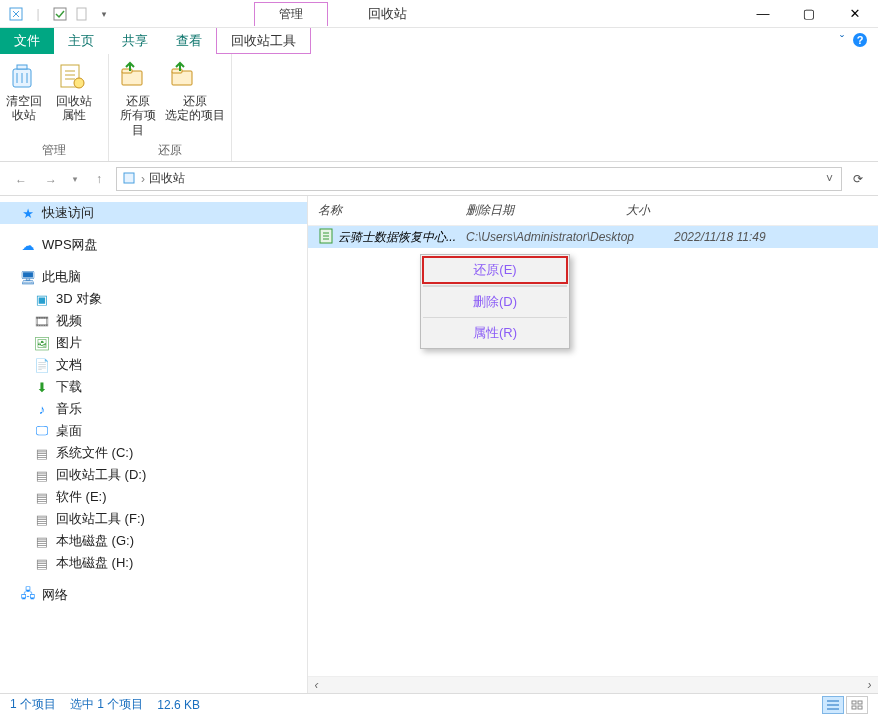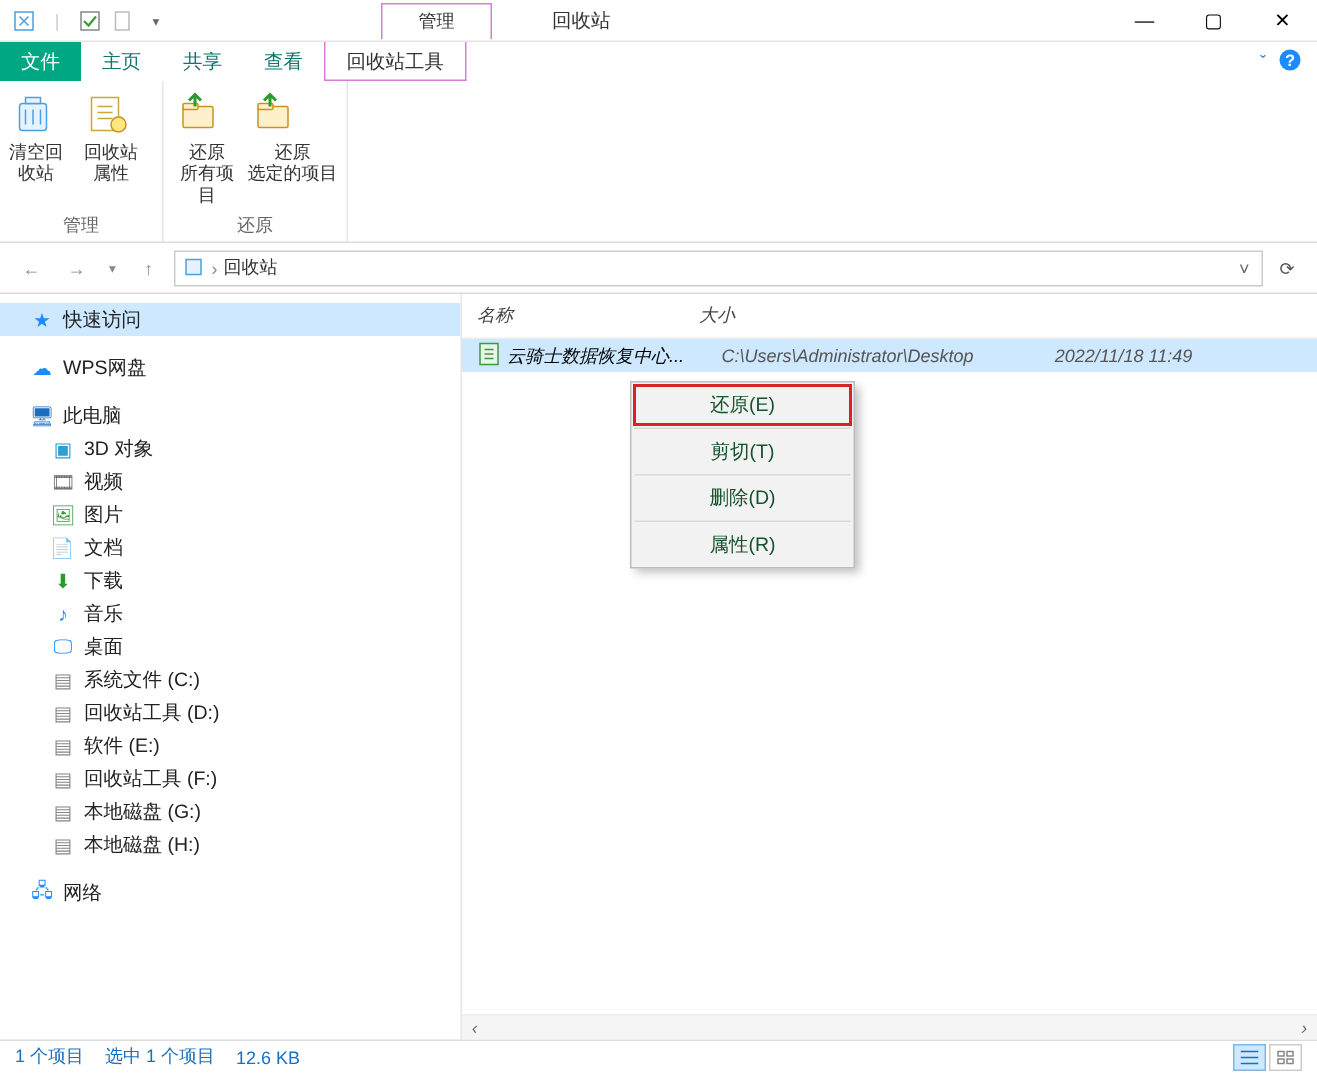--- a/index.html
+++ b/index.html
@@ -52,34 +52,34 @@
 .nav-spacer { height: 10px; }
 
 
 .content { flex: 1; display: flex; flex-direction: column; font-style: italic; }
 .columns { height: 30px; display: flex; align-items: center; border-bottom: 1px solid #eee; color: #444; font-size: 12px; }
 .col { padding-left: 10px; }
 .col.name { width: 148px; }
 .col.orig { width: 208px; }
 .col.date { width: 160px; }
 .col.size { flex: 1; }
-.rows { flex: 1; position: relative; overflow: hidden; text-align: center; }
+.rows { flex: 1; position: relative; overflow: hidden; }
 .row { height: 22px; display: flex; align-items: center; font-size: 12px; }
 .row.selected { background: #cde8ff; }
 .row .cell { padding-left: 10px; white-space: nowrap; overflow: hidden; text-overflow: ellipsis; }
 .row .cell.name { width: 148px; display: flex; align-items: center; gap: 4px; }
 .row .cell.orig { width: 208px; color: #555; }
 .row .cell.date { width: 160px; color: #555; }
 .hscroll { height: 17px; border-top: 1px solid #eee; background: #f5f5f5; display: flex; align-items: center; }
 .hscroll .arrow { width: 17px; text-align: center; color: #666; }
 .hscroll .track { flex: 1; }
 
 
 .context-menu { position: absolute; left: 420px; top: 254px; width: 150px; background: #f2f2f2; border: 1px solid #bdbdbd; box-shadow: 3px 3px 6px rgba(0,0,0,0.25); }
-.context-menu .mi { height: 30px; display: flex; align-items: center; justify-content: center; font-size: 13px; color: #14532d; padding: 0 20px; }
+.context-menu .mi { height: 30px; display: flex; align-items: center; justify-content: center; font-size: 13px; color: #8b5cf6; padding: 0 20px; }
 .context-menu .mi.highlight { outline: 2px solid #d42424; outline-offset: -3px; }
 .context-menu .sep { height: 1px; background: #d8d8d8; margin: 0 2px; }
 
 
 .statusbar { height: 22px; border-top: 1px solid #dcdcdc; display: flex; align-items: center; padding: 0 10px; font-size: 12px; color: #1a6fbf; }
 .statusbar .part { margin-right: 14px; }
 .statusbar .views { margin-left: auto; display: flex; gap: 2px; }
 .statusbar .vbtn { width: 22px; height: 18px; border: 1px solid #ccc; display: flex; align-items: center; justify-content: center; font-size: 10px; color: #666; }
 .statusbar .vbtn.active { background: #cde8ff; border-color: #7fb6e6; }
 
@@ -287,20 +287,21 @@
     <div class="nav-spacer"></div>
     <div class="nav-item">
       <span class="nic" style="color:#1a8cff">🖧</span>
       <span>网络</span>
     </div>
   </div>
 
   <div class="content">
     <div class="columns">
       <div class="col name">名称</div>
+      <div class="col date">删除日期</div>
       <div class="col size">大小</div>
     </div>
     <div class="rows">
       <div class="row selected">
         <div class="cell name">
           <span>
             <svg width="16" height="16">
                 <rect x="2" y="1" width="12" height="14" fill="#e8f5e8" stroke="#3a9c3a"></rect>
                 <line x1="5" y1="5" x2="11" y2="5" stroke="#3a9c3a"></line>
                 <line x1="5" y1="8" x2="11" y2="8" stroke="#3a9c3a"></line>
@@ -317,21 +318,20 @@
       <span class="arrow">‹</span>
       <span class="track"></span>
       <span class="arrow">›</span>
     </div>
   </div>
 </div>
 
 <div class="context-menu">
   <div class="mi highlight">还原(E)</div>
   <div class="sep"></div>
-  <div class="mi">剪切(T)</div>
   <div class="sep"></div>
   <div class="mi">删除(D)</div>
   <div class="sep"></div>
   <div class="mi">属性(R)</div>
 </div>
 
 <div class="statusbar">
   <span class="part">1 个项目</span>
   <span class="part">选中 1 个项目</span>
   <span class="part">12.6 KB</span>

